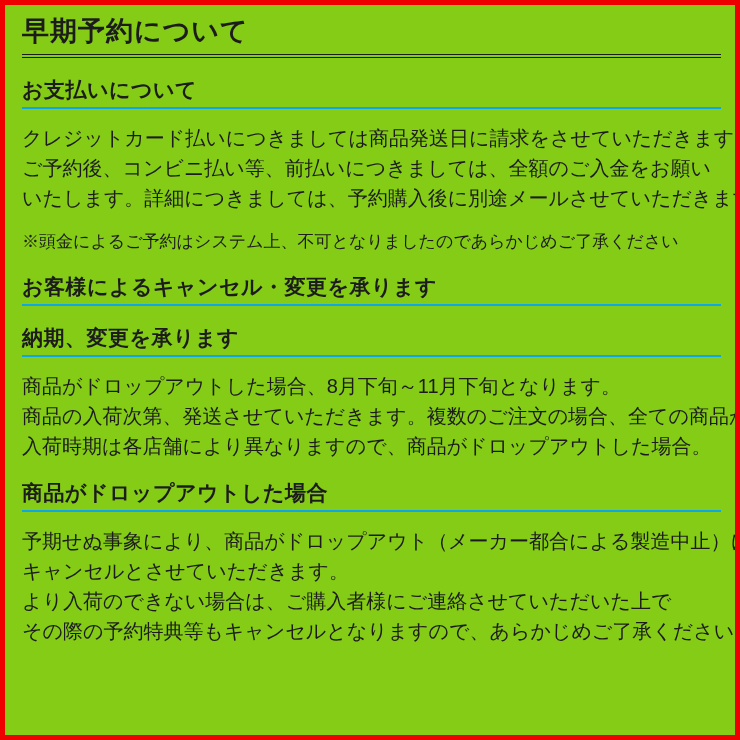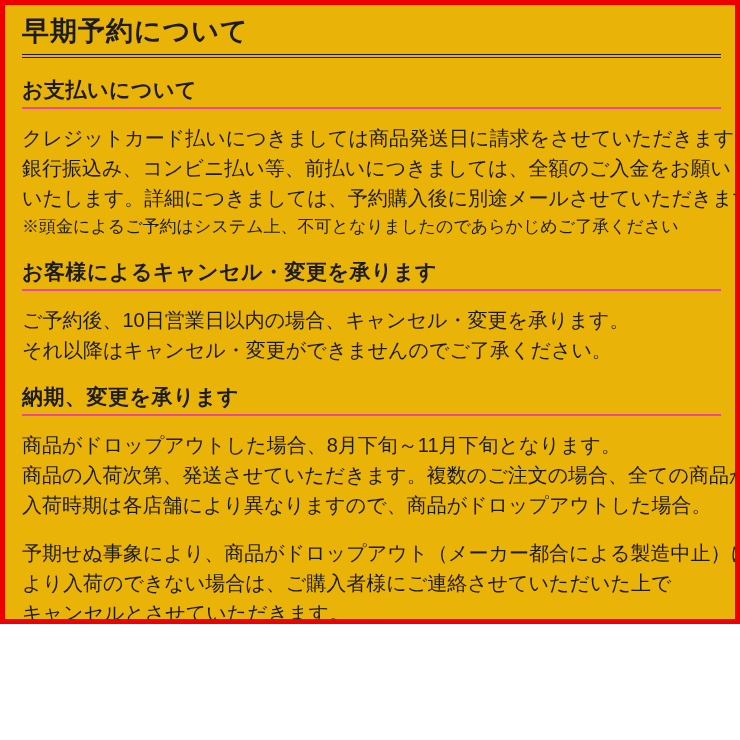--- a/index.html
+++ b/index.html
@@ -8,23 +8,23 @@
   }
   body {
     width: 740px;
     height: 740px;
     overflow: hidden;
     font-family: "Liberation Sans", sans-serif;
   }
   .frame {
     box-sizing: border-box;
     width: 740px;
-    height: 624px;
+    height: 740px;
     border: 5px solid #ee0000;
-    background: #eab308;
+    background: #84cc16;
     padding: 9px 14px 0 17px;
     overflow: hidden;
     color: #1c1c1c;
   }
   .page-title {
     margin: 0;
     font-size: 27px;
     line-height: 34px;
     font-weight: bold;
     letter-spacing: 1px;
@@ -37,75 +37,72 @@
   }
   .section {
     margin-top: 18px;
   }
   .section-heading {
     margin: 0;
     font-size: 21px;
     line-height: 27px;
     font-weight: bold;
     letter-spacing: 0.5px;
-    border-bottom: 2px solid #ec4899;
+    border-bottom: 2px solid #0ea5e9;
     padding-bottom: 4px;
   }
   .section-body {
     margin-top: 14px;
     font-size: 20px;
     line-height: 30px;
   }
   .paragraph-line {
     white-space: nowrap;
   }
   .note-text {
     font-size: 17px;
     line-height: 26px;
-    margin-top: 1px;
+    margin-top: 16px;
     white-space: nowrap;
   }
 </style>
 </head>
 <body>
 
 <div class="frame">
 
   <h1 class="page-title">早期予約について</h1>
   <div class="title-divider"></div>
 
   <div class="section">
     <h2 class="section-heading">お支払いについて</h2>
     <div class="section-body">
       <div class="paragraph-line">クレジットカード払いにつきましては商品発送日に請求をさせていただきます。</div>
-      <div class="paragraph-line">銀行振込み、コンビニ払い等、前払いにつきましては、全額のご入金をお願い</div>
+      <div class="paragraph-line">ご予約後、コンビニ払い等、前払いにつきましては、全額のご入金をお願い</div>
       <div class="paragraph-line">いたします。詳細につきましては、予約購入後に別途メールさせていただきます。</div>
       <div class="note-text">※頭金によるご予約はシステム上、不可となりましたのであらかじめご了承ください</div>
     </div>
   </div>
 
   <div class="section">
     <h2 class="section-heading">お客様によるキャンセル・変更を承ります</h2>
-    <div class="section-body">
-      <div class="paragraph-line">ご予約後、10日営業日以内の場合、キャンセル・変更を承ります。</div>
-      <div class="paragraph-line">それ以降はキャンセル・変更ができませんのでご了承ください。</div>
-    </div>
   </div>
 
   <div class="section">
     <h2 class="section-heading">納期、変更を承ります</h2>
     <div class="section-body">
       <div class="paragraph-line">商品がドロップアウトした場合、8月下旬～11月下旬となります。</div>
       <div class="paragraph-line">商品の入荷次第、発送させていただきます。複数のご注文の場合、全ての商品が</div>
       <div class="paragraph-line">入荷時期は各店舗により異なりますので、商品がドロップアウトした場合。</div>
     </div>
   </div>
 
   <div class="section">
+    <h2 class="section-heading">商品がドロップアウトした場合</h2>
     <div class="section-body">
       <div class="paragraph-line">予期せぬ事象により、商品がドロップアウト（メーカー都合による製造中止）に</div>
+      <div class="paragraph-line">キャンセルとさせていただきます。</div>
       <div class="paragraph-line">より入荷のできない場合は、ご購入者様にご連絡させていただいた上で</div>
-      <div class="paragraph-line">キャンセルとさせていただきます。</div>
       <div class="paragraph-line">その際の予約特典等もキャンセルとなりますので、あらかじめご了承ください。</div>
     </div>
   </div>
 
 </div>
 
 </body></html>

